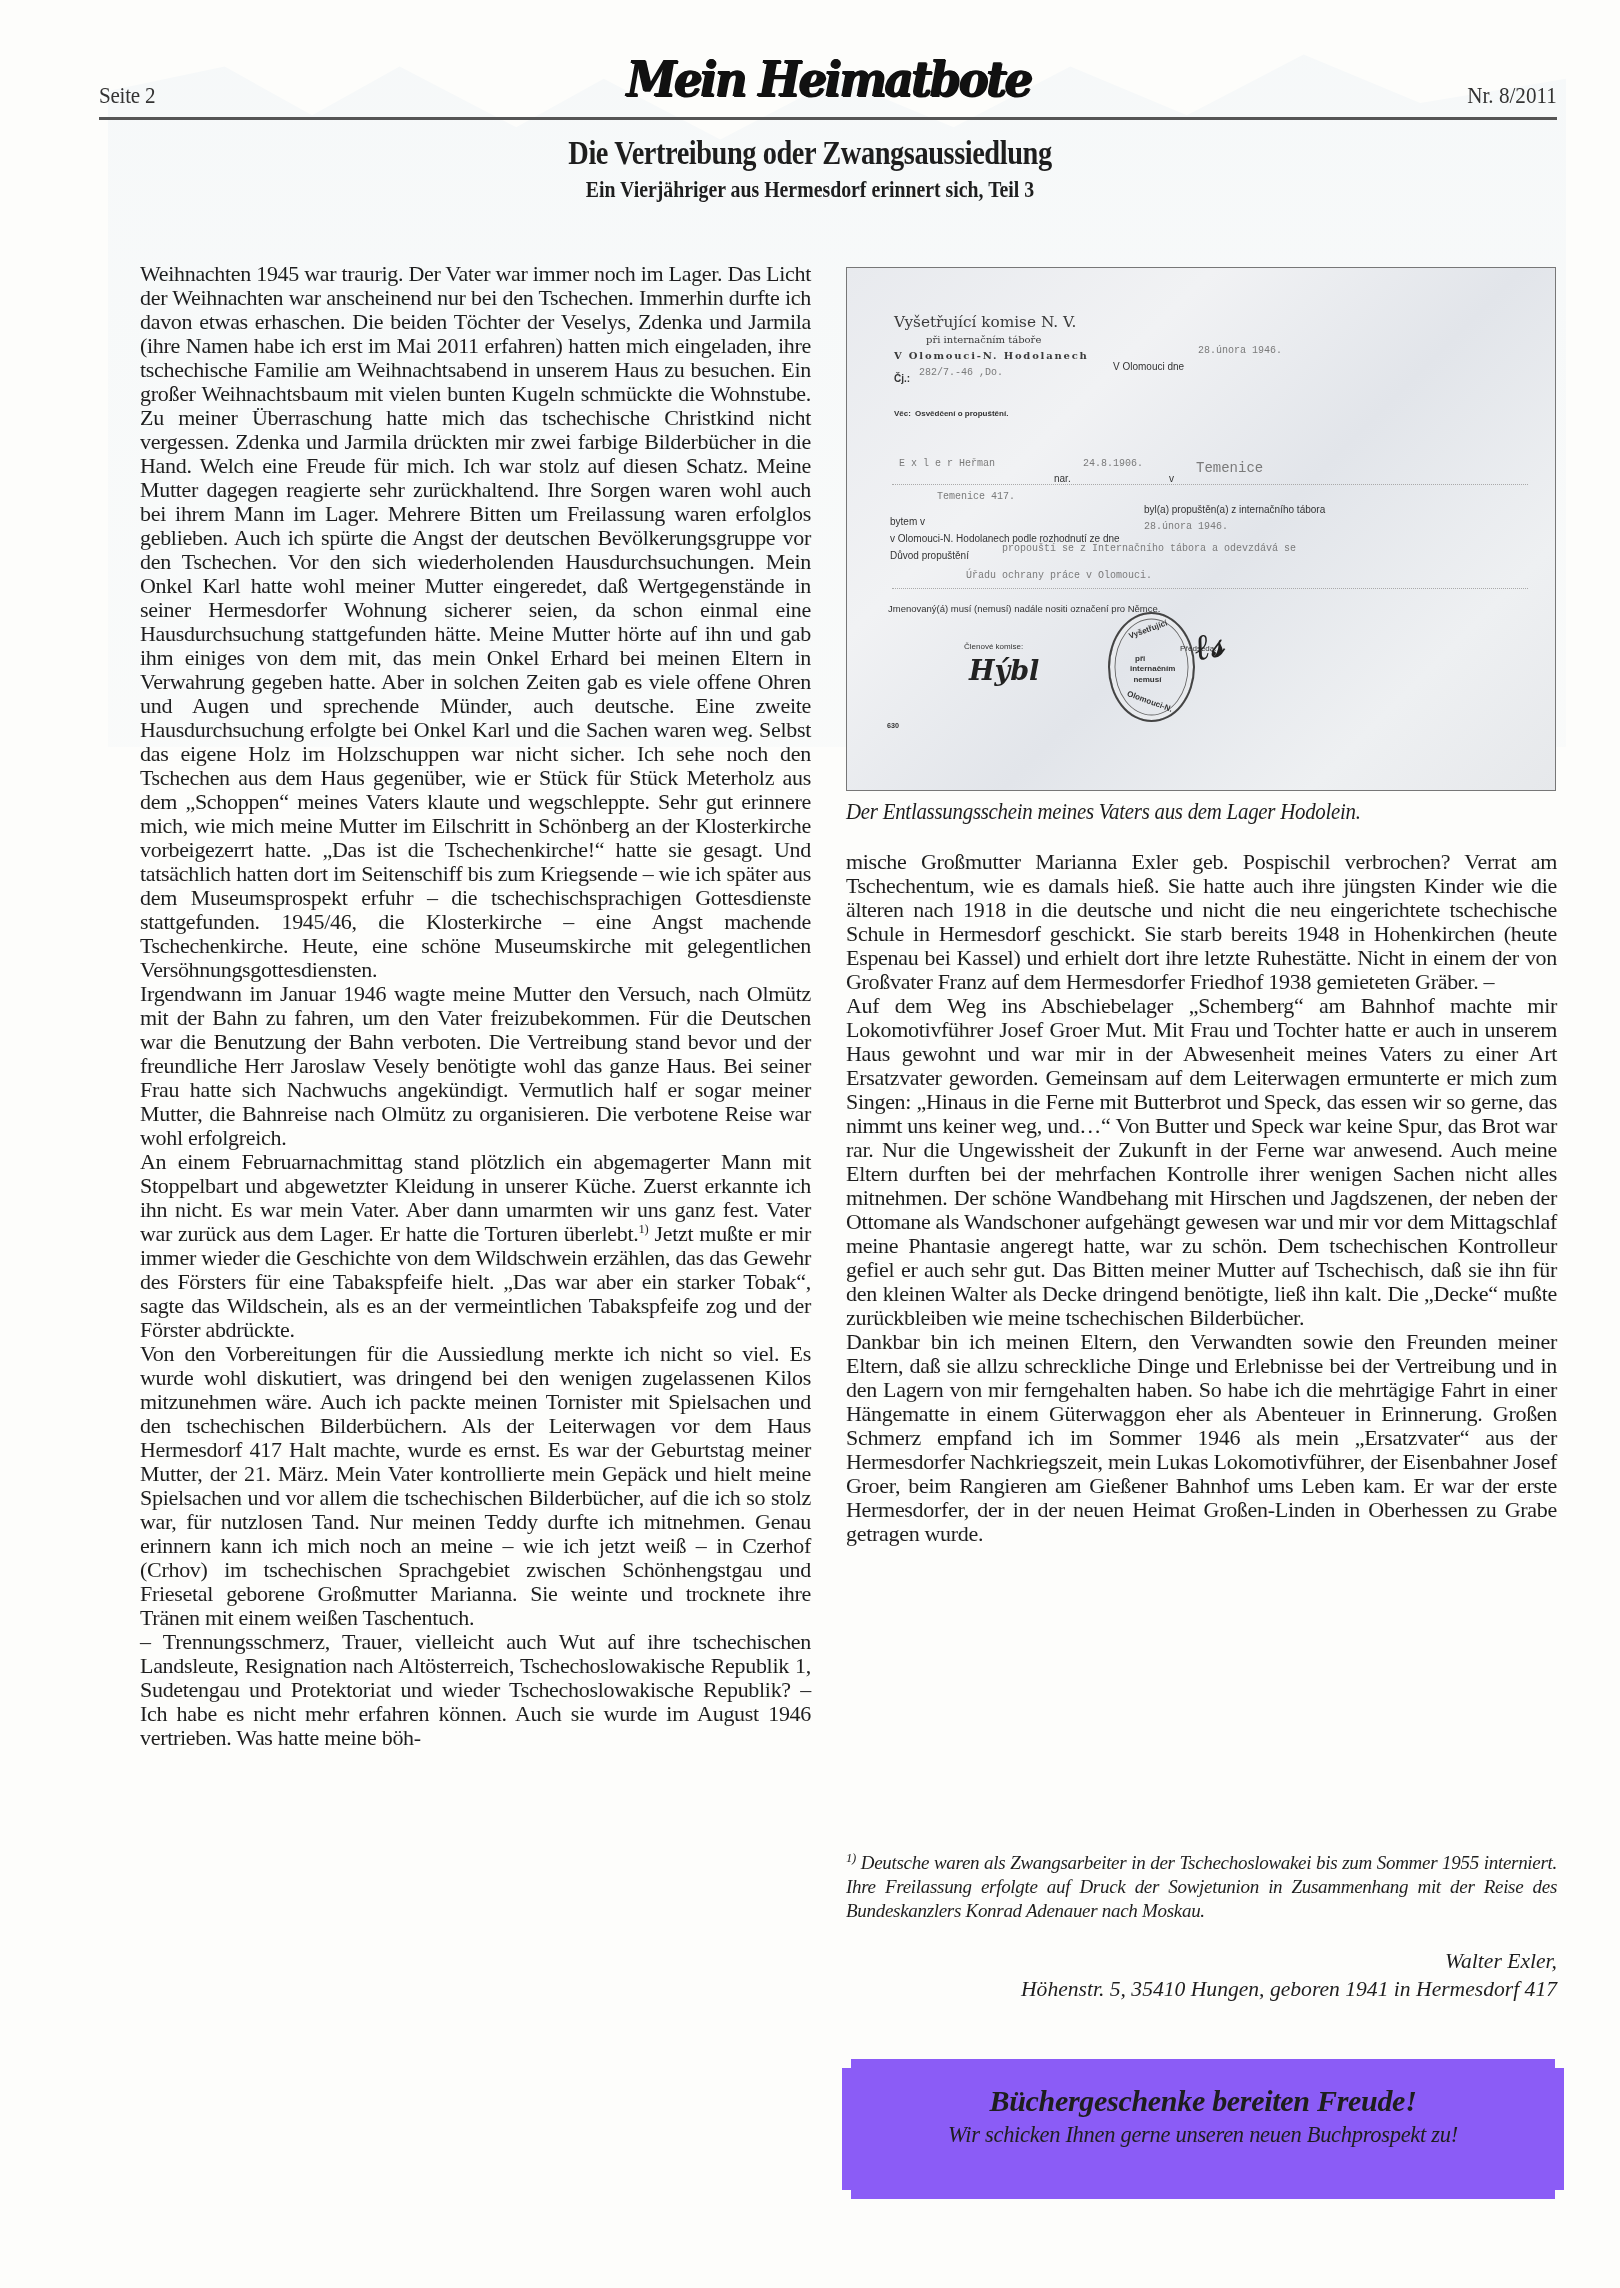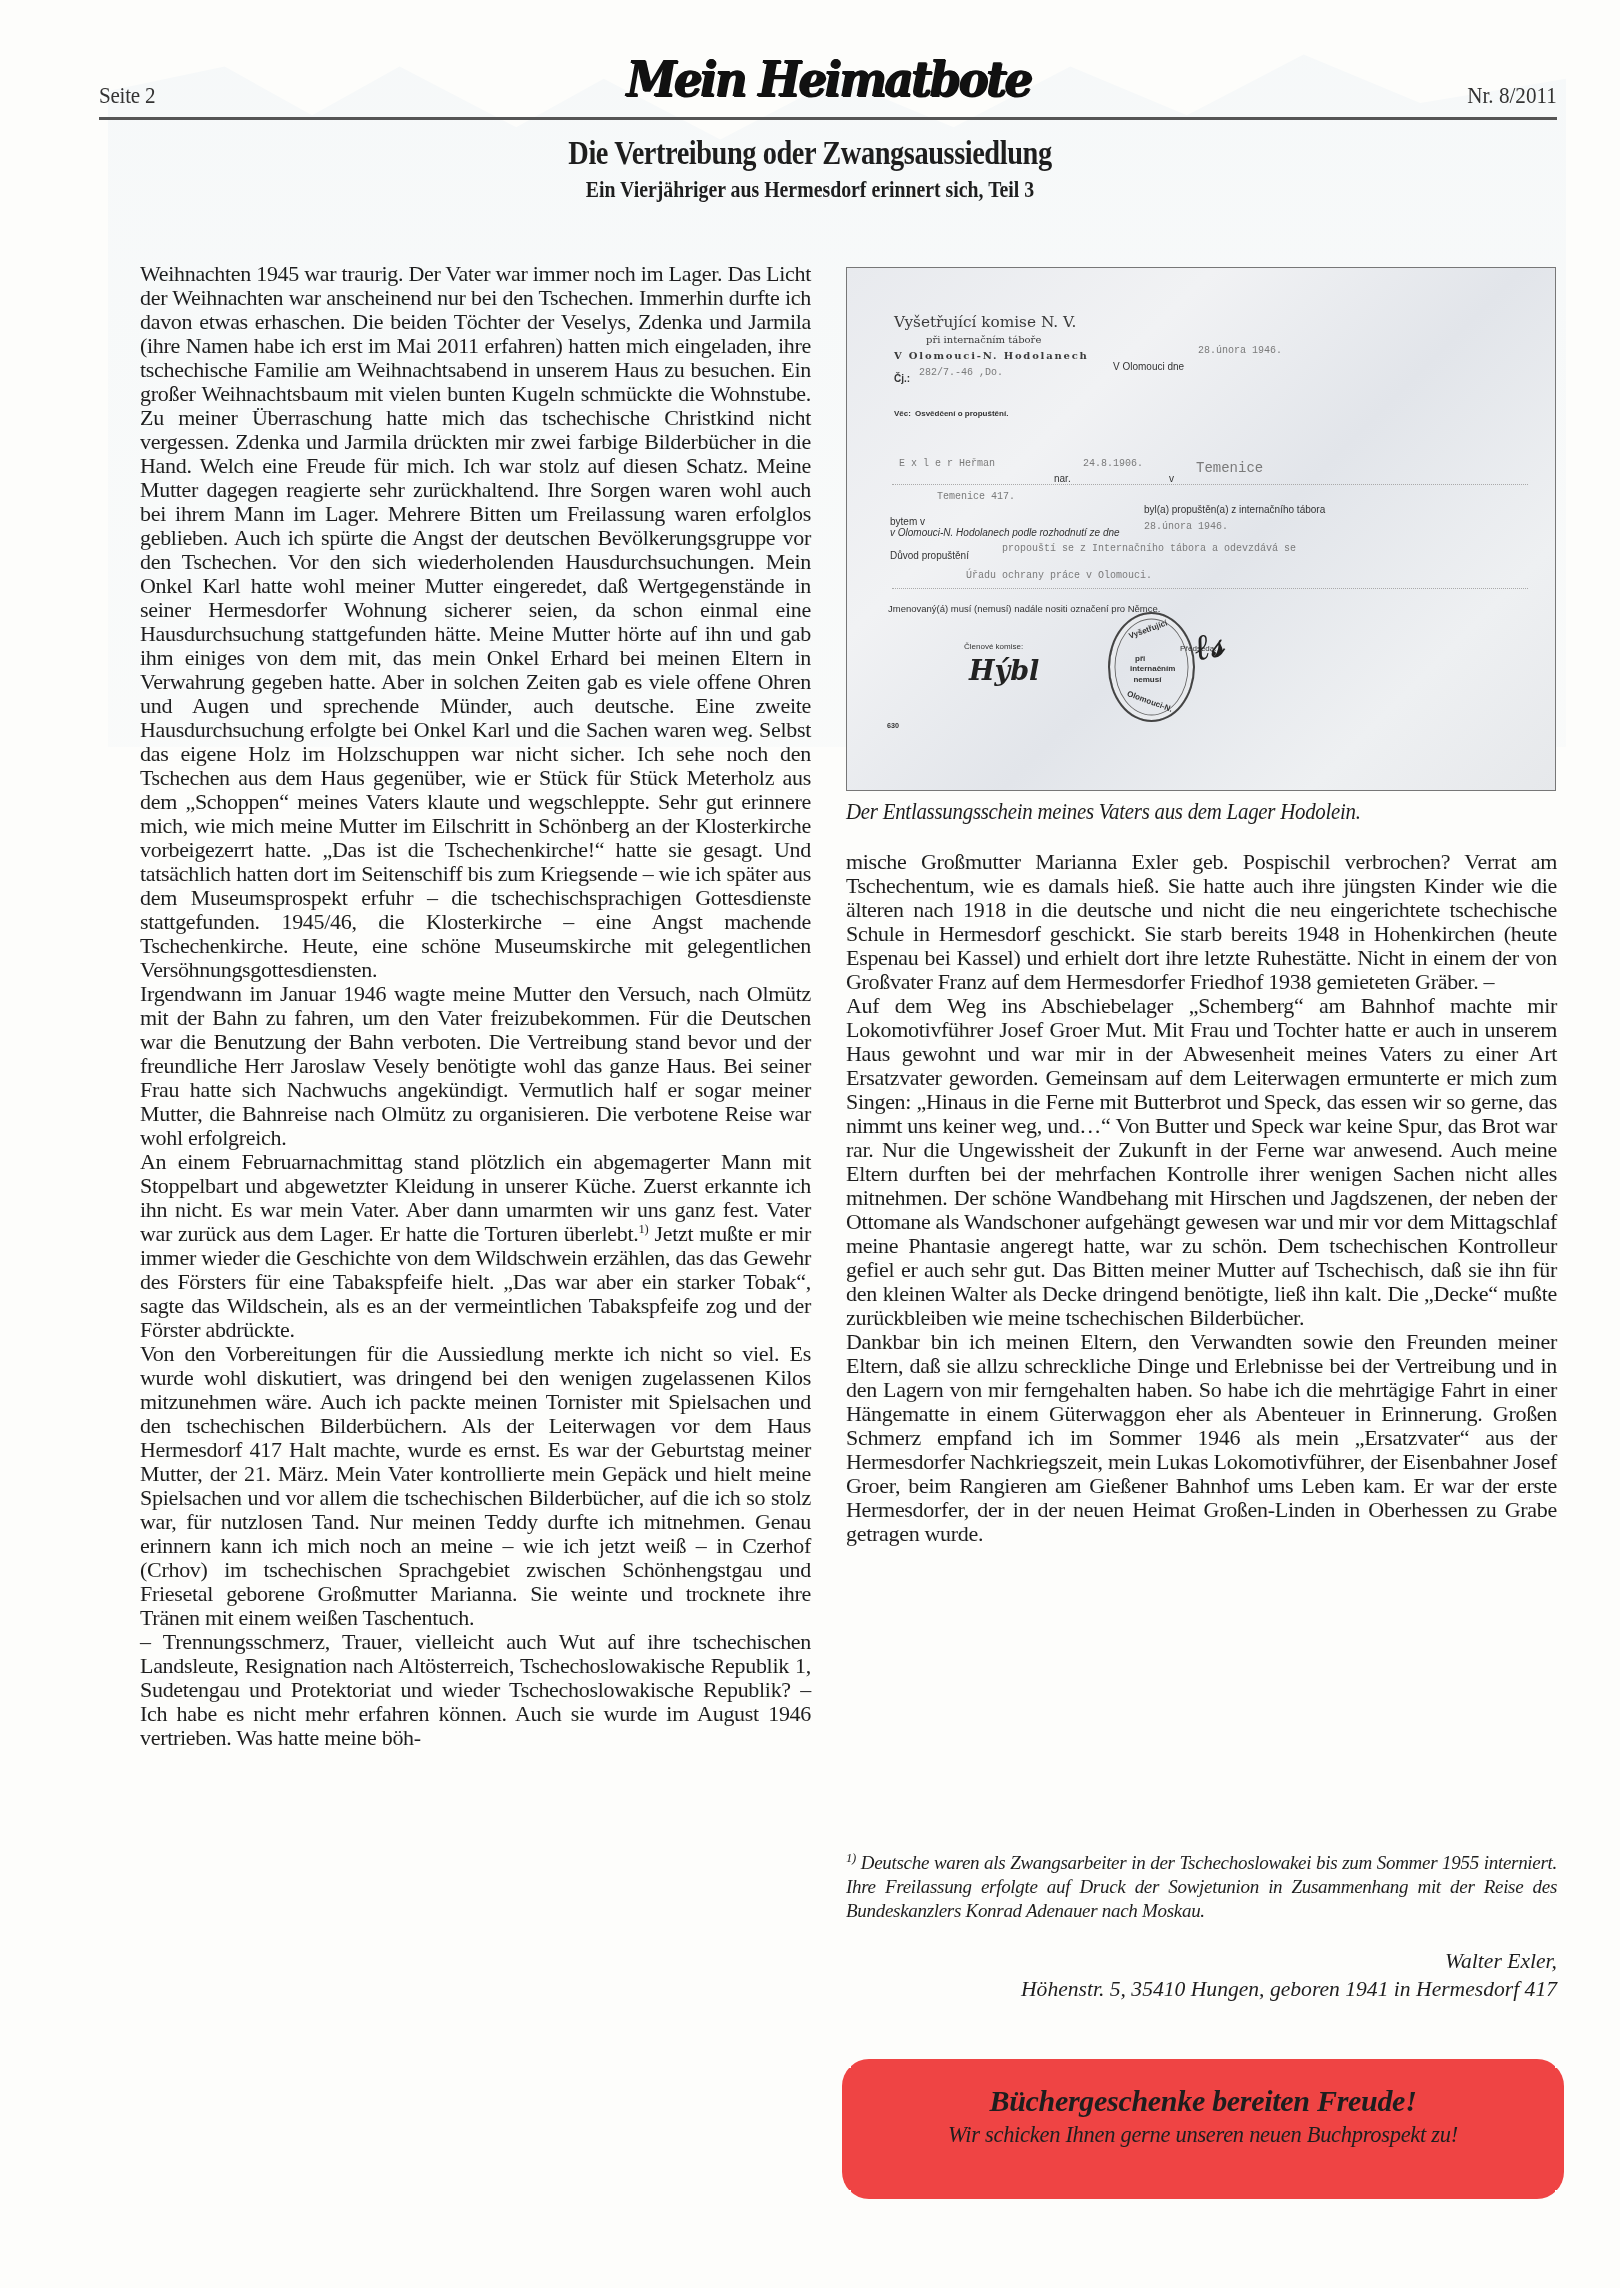--- a/index.html
+++ b/index.html
@@ -79,23 +79,23 @@
     position: absolute; left: 846px; top: 1851px; width: 711px;
     font-style: italic; font-size: 19px; line-height: 24px; text-align: justify;
     letter-spacing: -0.3px;
   }
   .author {
     position: absolute; left: 846px; top: 1947px; width: 711px; text-align: right;
     font-style: italic; font-size: 21.6px; line-height: 28px;
   }
   .ad-box {
     position: absolute; left: 842px; top: 2059px; width: 722px; height: 140px;
-    background: #ef4444;
+    background: #8b5cf6;
     clip-path: polygon(9px 0, calc(100% - 9px) 0, calc(100% - 9px) 9px, 100% 9px, 100% calc(100% - 9px), calc(100% - 9px) calc(100% - 9px), calc(100% - 9px) 100%, 9px 100%, 9px calc(100% - 9px), 0 calc(100% - 9px), 0 9px, 9px 9px);
-    text-align: center; font-style: italic; border-radius: 27px;
+    text-align: center; font-style: italic;
   }
   .ad-box .ad-title { margin-top: 25px; font-size: 30px; font-weight: bold; letter-spacing: -0.3px; }
   .ad-box .ad-line { font-size: 22.5px; margin-top: 3.6px; letter-spacing: -0.3px; }
 </style>
 </head>
 <body>
 
 <div class="watermark"></div>
 
 <div class="header">
@@ -132,21 +132,21 @@
   <div class="abs typ" style="left:52px;top:190px;font-size:10px;">E x l e r  Heřman</div>
   <div class="abs lbl" style="left:207px;top:205px;font-weight:normal;">nar.</div>
   <div class="abs typ" style="left:236px;top:190px;font-size:10px;">24.8.1906.</div>
   <div class="abs lbl" style="left:322px;top:205px;font-weight:normal;">v</div>
   <div class="abs typ" style="left:349px;top:192px;font-size:14px;">Temenice</div>
   <div class="dots" style="left:45px;right:27px;top:216px;"></div>
 
   <div class="abs lbl" style="left:43px;top:248px;font-weight:normal;">bytem v</div>
   <div class="abs typ" style="left:90px;top:223px;font-size:10px;">Temenice 417.</div>
   <div class="abs lbl" style="left:297px;top:236px;font-weight:normal;">byl(a) propuštěn(a) z internačního tábora</div>
-  <div class="abs lbl" style="left:43px;top:259px;font-weight:normal;font-style:italic;">v Olomouci-N. Hodolanech podle rozhodnutí ze dne</div>
+  <div class="abs lbl" style="left:43px;top:265px;font-weight:normal;">v Olomouci-N. Hodolanech podle rozhodnutí ze dne</div>
   <div class="abs typ" style="left:297px;top:253px;font-size:10px;">28.února 1946.</div>
   <div class="abs lbl" style="left:43px;top:282px;font-weight:normal;">Důvod propuštění</div>
   <div class="abs typ" style="left:155px;top:275px;font-size:10px;">propouští se z Internačního tábora a odevzdává se</div>
   <div class="abs typ" style="left:119px;top:302px;font-size:10px;">Úřadu ochrany práce v Olomouci.</div>
   <div class="dots" style="left:45px;right:27px;top:320px;"></div>
 
   <div class="abs lbl" style="left:41px;top:335px;font-weight:normal;font-size:9.5px;">Jmenovaný(á) musí (nemusí) nadále nositi označení pro Němce.</div>
   <div class="abs lbl" style="left:117px;top:374px;font-weight:normal;font-size:8px;">Členové komise:</div>
   <div class="sig" style="left:122px;top:387px;font-size:27px;">Hýbl</div>
   <div class="stamp">

